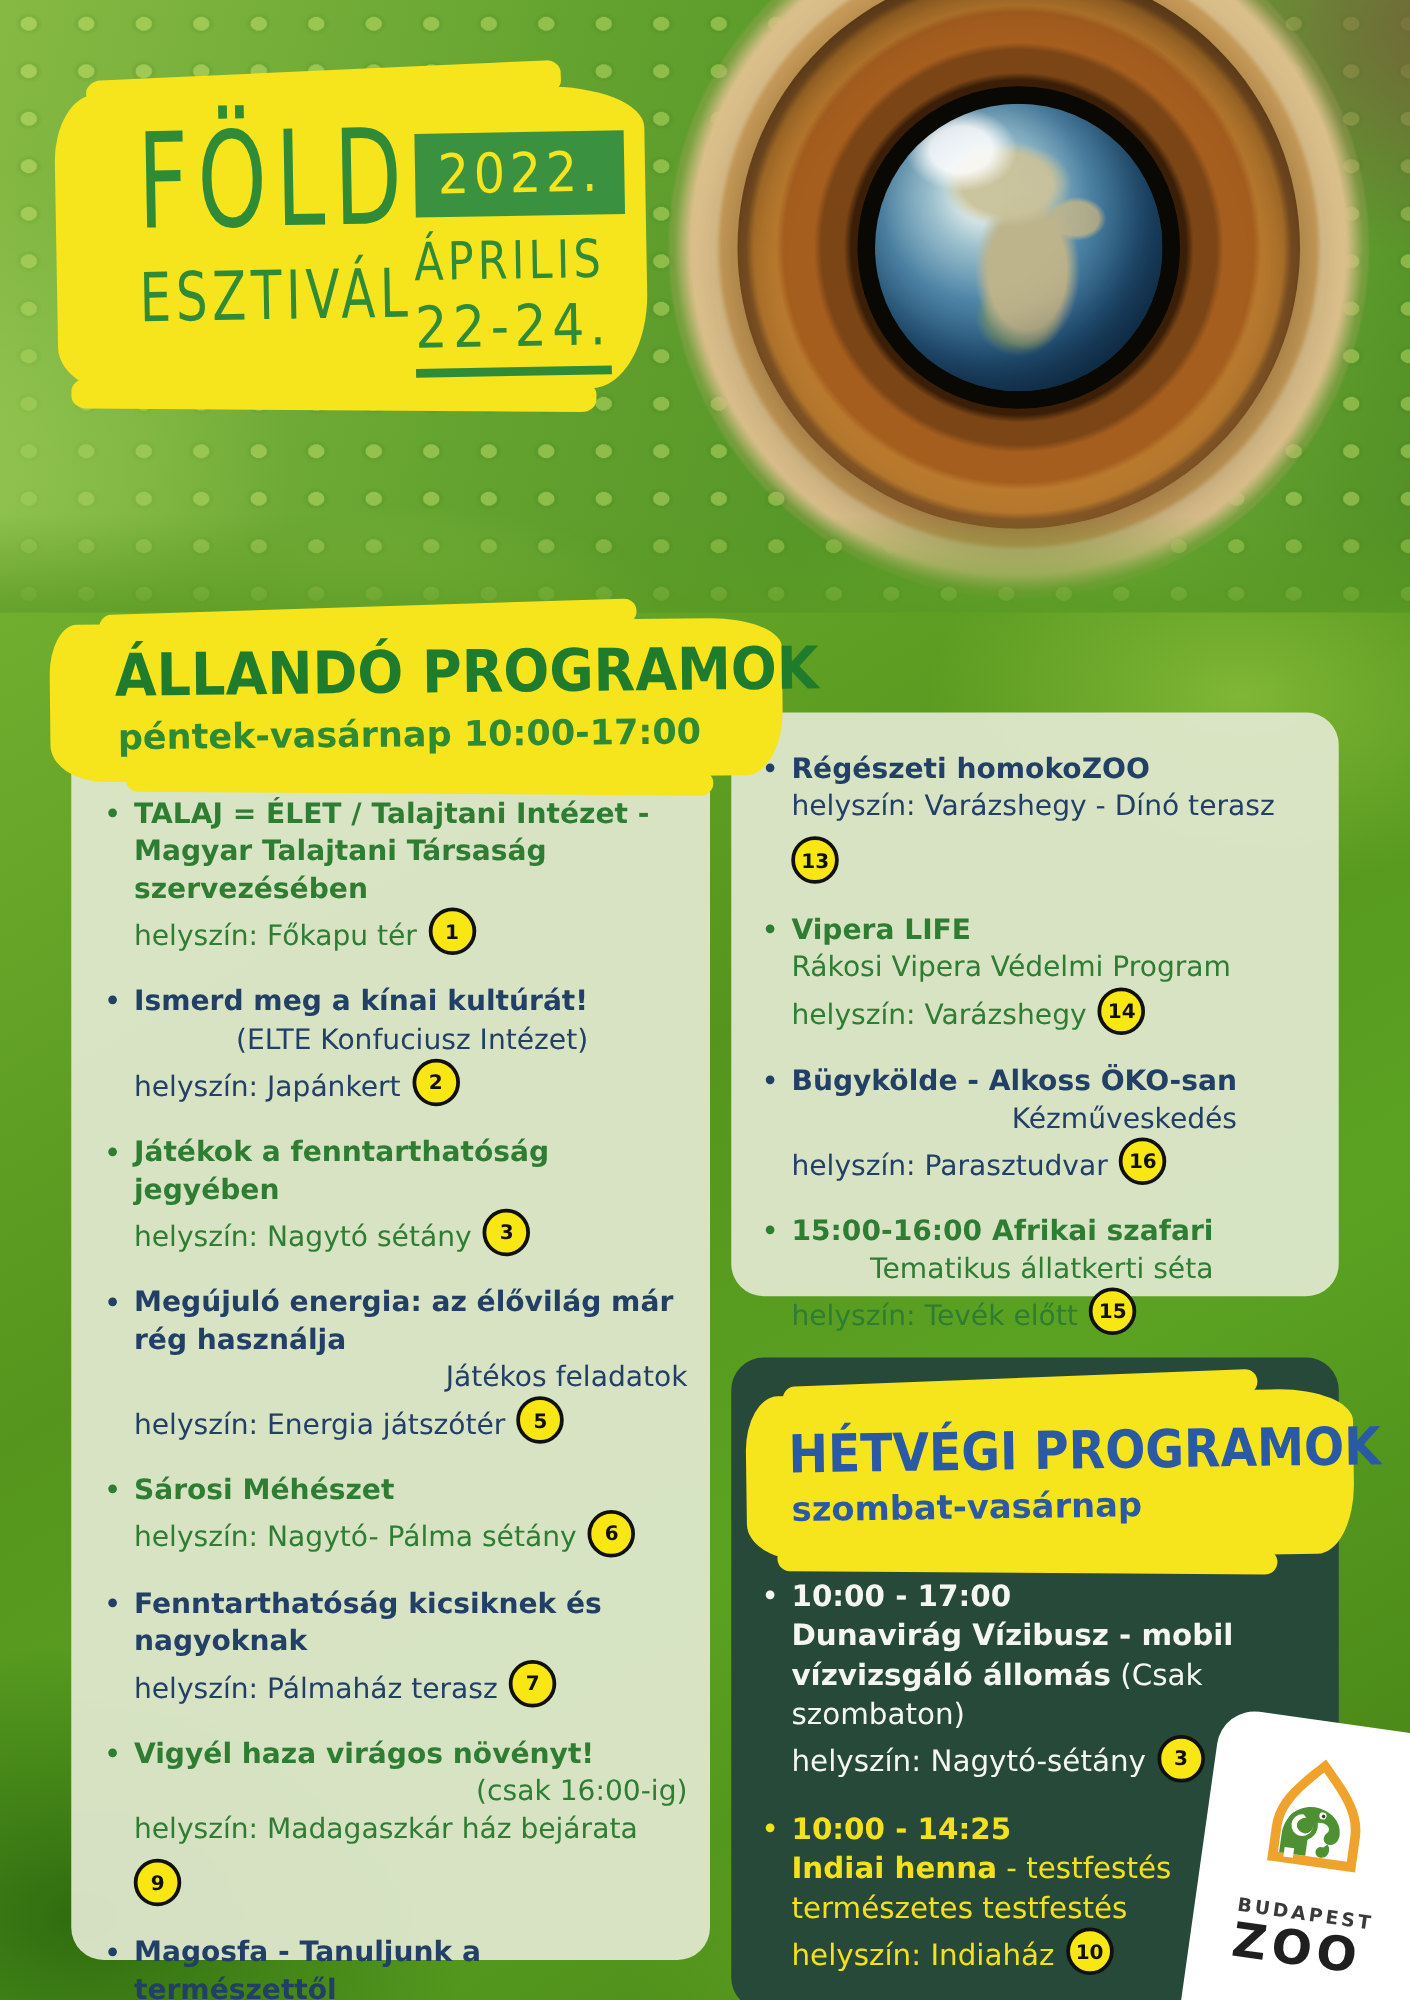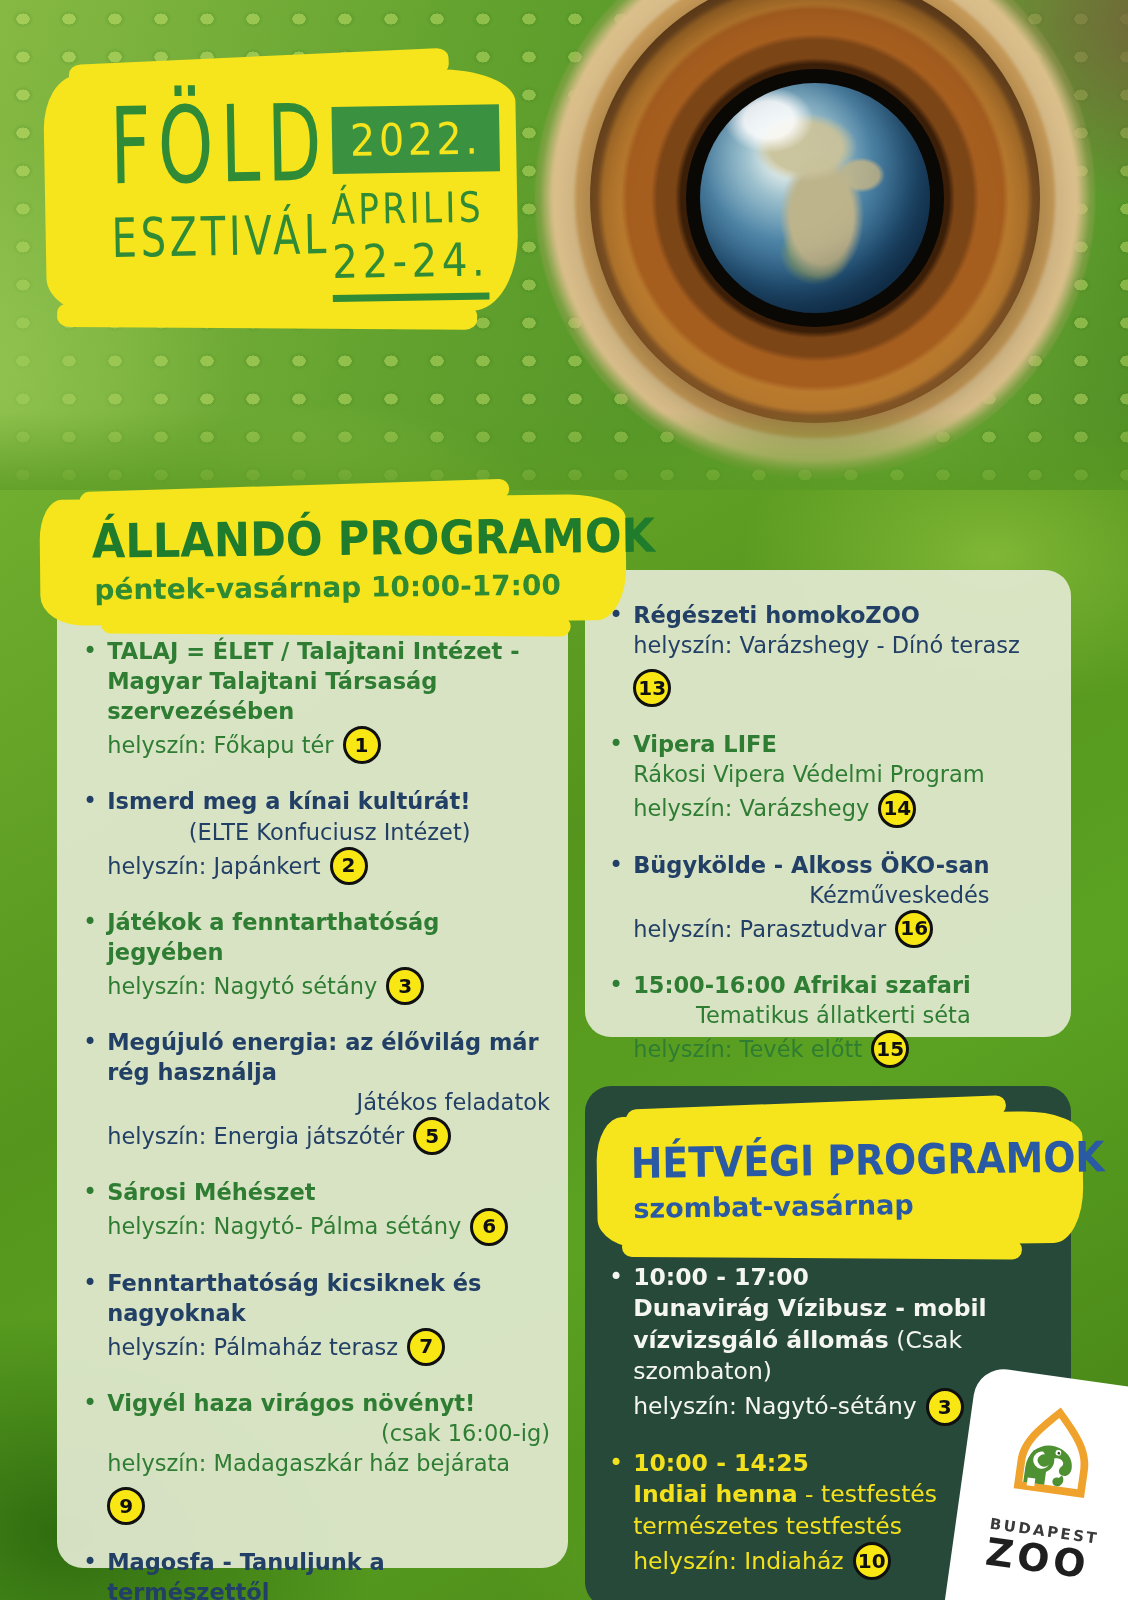--- a/index.html
+++ b/index.html
@@ -87,30 +87,30 @@
   .panel-dark .list{position:absolute;left:24px;top:176px;right:14px;}
   
   .prog-item,.wk-item{display:flex;gap:10px;margin-bottom:22px;font-size:22.5px;line-height:1.34;}
   .bullet{font-size:24px;line-height:1.25;}
   .green{color:#2e7d33;}
   .navy{color:#223f66;}
   .white{color:#f4f6ef;}
   .yellow{color:#f3e11d;}
   .prog-title{font-weight:bold;}
   .prog-sub{font-weight:normal;text-align:right;}
-  .prog-loc{font-weight:normal;display:flex;align-items:center;gap:9px;flex-wrap:wrap;}
+  .prog-loc{font-weight:normal;display:flex;align-items:flex-end;gap:9px;flex-wrap:wrap;}
   .wk-item{font-size:23.5px;}
   .wk-time{font-weight:bold;}
   .wk-title-line .bold{font-weight:bold;}
   .wk-title-line .normal{font-weight:normal;}
   .badge{
     display:inline-flex;align-items:center;justify-content:center;flex:0 0 auto;
     width:32px;height:32px;border-radius:50%;
     background:#f8e713;border:3px solid #101010;color:#101010;
-    font-weight:bold;font-size:20px;
+    font-weight:bold;font-size:16px;
   }
   
   .zoo-card{
     position:absolute;left:958px;top:1380px;width:230px;height:270px;
     background:#fff;border-radius:30px;transform:rotate(8deg);z-index:5;
     display:flex;flex-direction:column;align-items:flex-start;padding:26px 0 0 34px;box-sizing:border-box;
   }
   .zoo-logo{width:96px;height:118px;margin-left:6px;}
   .zoo-line1{margin-top:2px;color:#3a3a3a;font-size:15px;font-weight:bold;letter-spacing:2.5px;}
   .zoo-line2{color:#1f1f1f;font-size:38px;font-weight:bold;letter-spacing:4px;line-height:1;}

